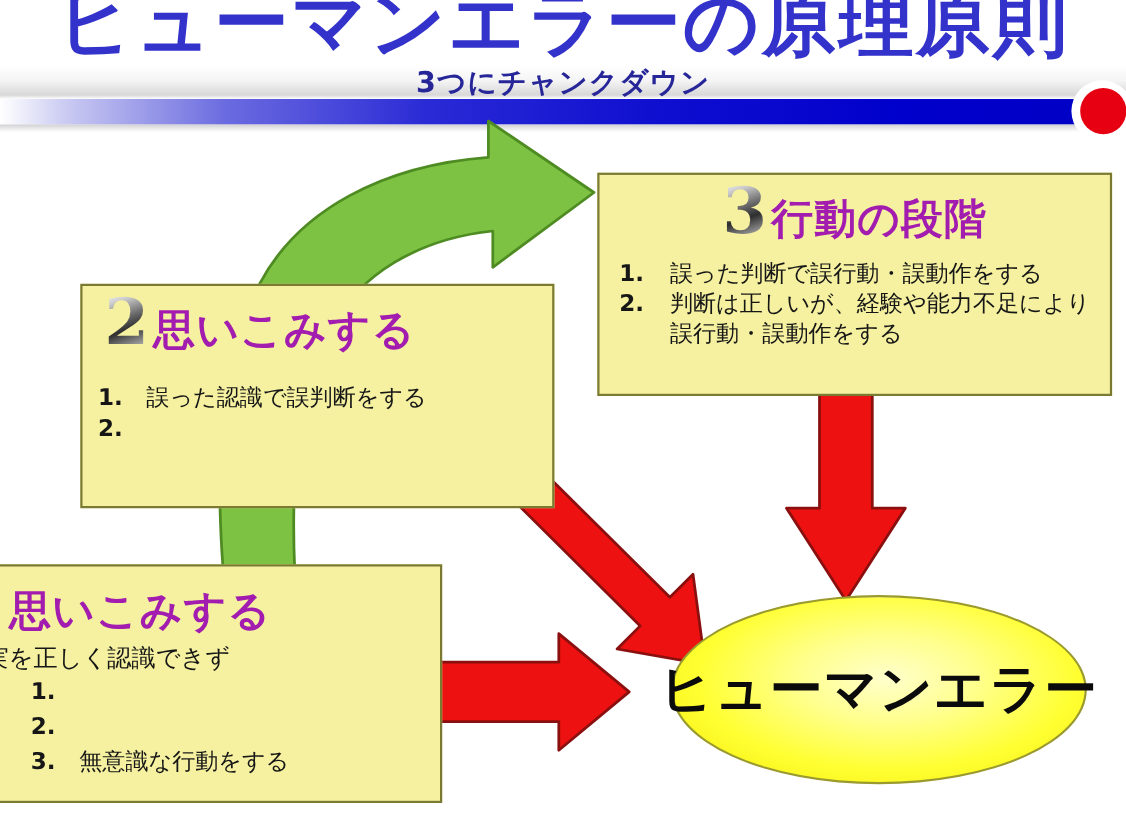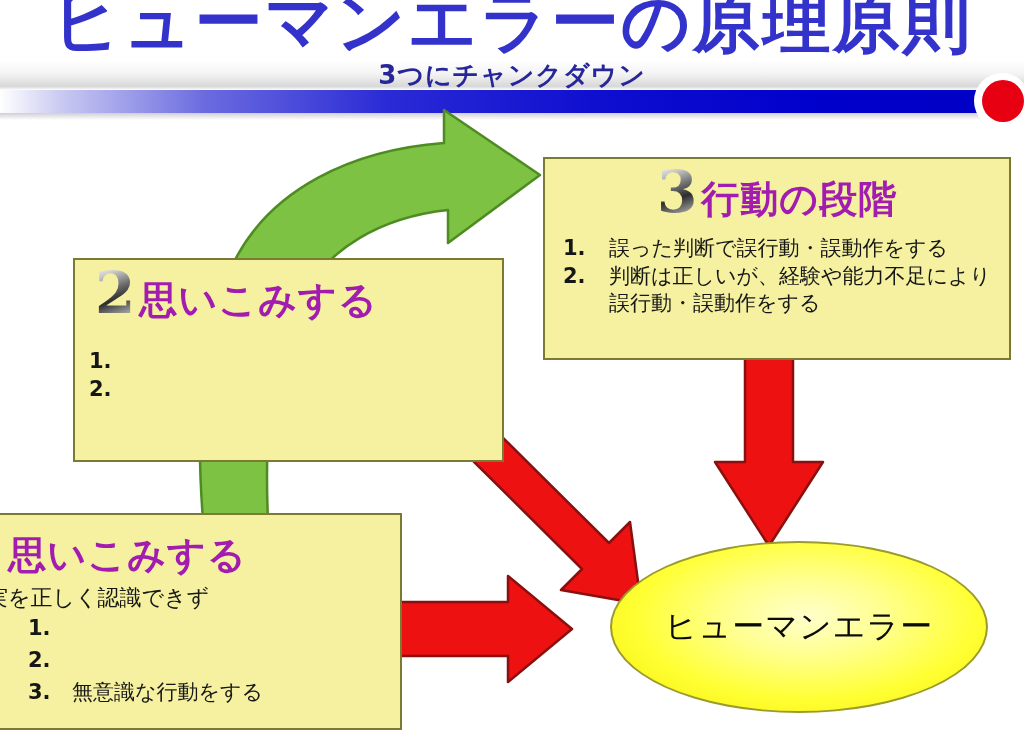--- a/index.html
+++ b/index.html
@@ -207,22 +207,22 @@
     border-radius: 50%;
     border: 2px solid #9a9a2e;
     box-sizing: border-box;
     background: radial-gradient(ellipse at 52% 44%, #ffffcc 0%, #ffff8c 30%, #ffff33 62%, #f2e800 100%);
     z-index: 13;
     display: flex;
     align-items: center;
     justify-content: center;
   }
   #ellipse .ellipse-label {
-    font-size: 32px;
-    font-weight: 400;
+    font-size: 48px;
+    font-weight: 700;
     color: #0b0b0b;
     letter-spacing: 1px;
     white-space: nowrap;
     font-family: "DejaVu Sans", "Liberation Sans", sans-serif;
   }
 </style>
 </head>
 <body>
 
 <div id="stage">
@@ -301,20 +301,21 @@
   </div>
 
   <div class="stage-box" id="box-2">
     <div class="box-head">
       <span class="big-num">2</span>
       <span class="head-text">思いこみする</span>
     </div>
     <ul class="box-list">
       <li>
         <span class="li-num">1.</span>
+        <span class="li-text">誤った認識で誤判断をする</span>
       </li>
       <li>
         <span class="li-num">2.</span>
       </li>
     </ul>
   </div>
 
   <div class="stage-box" id="box-1">
     <div class="box-head">
       <span class="big-num">1</span>

